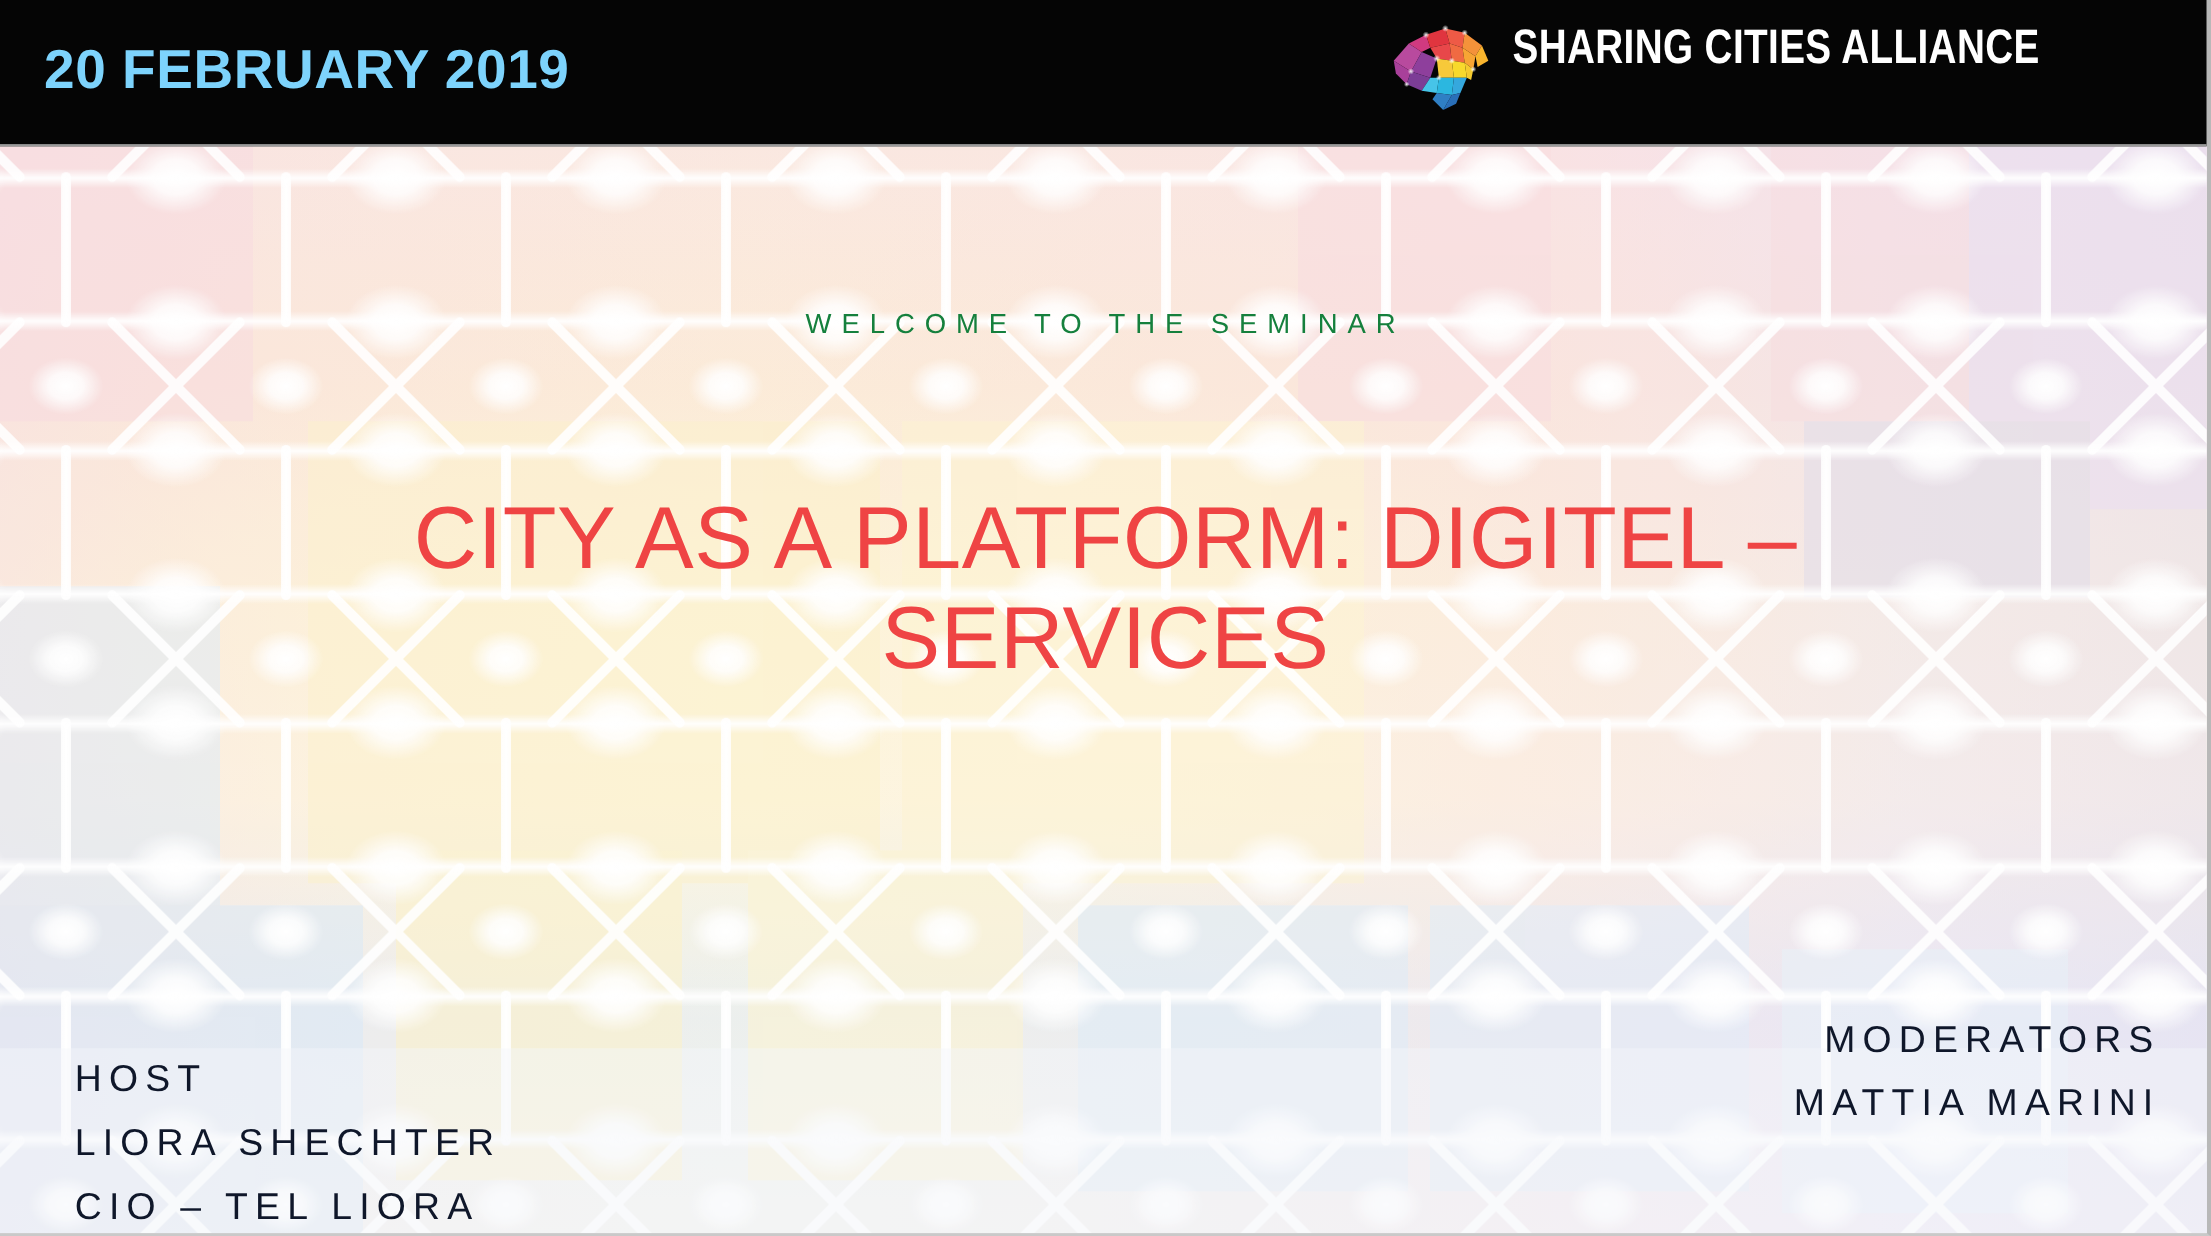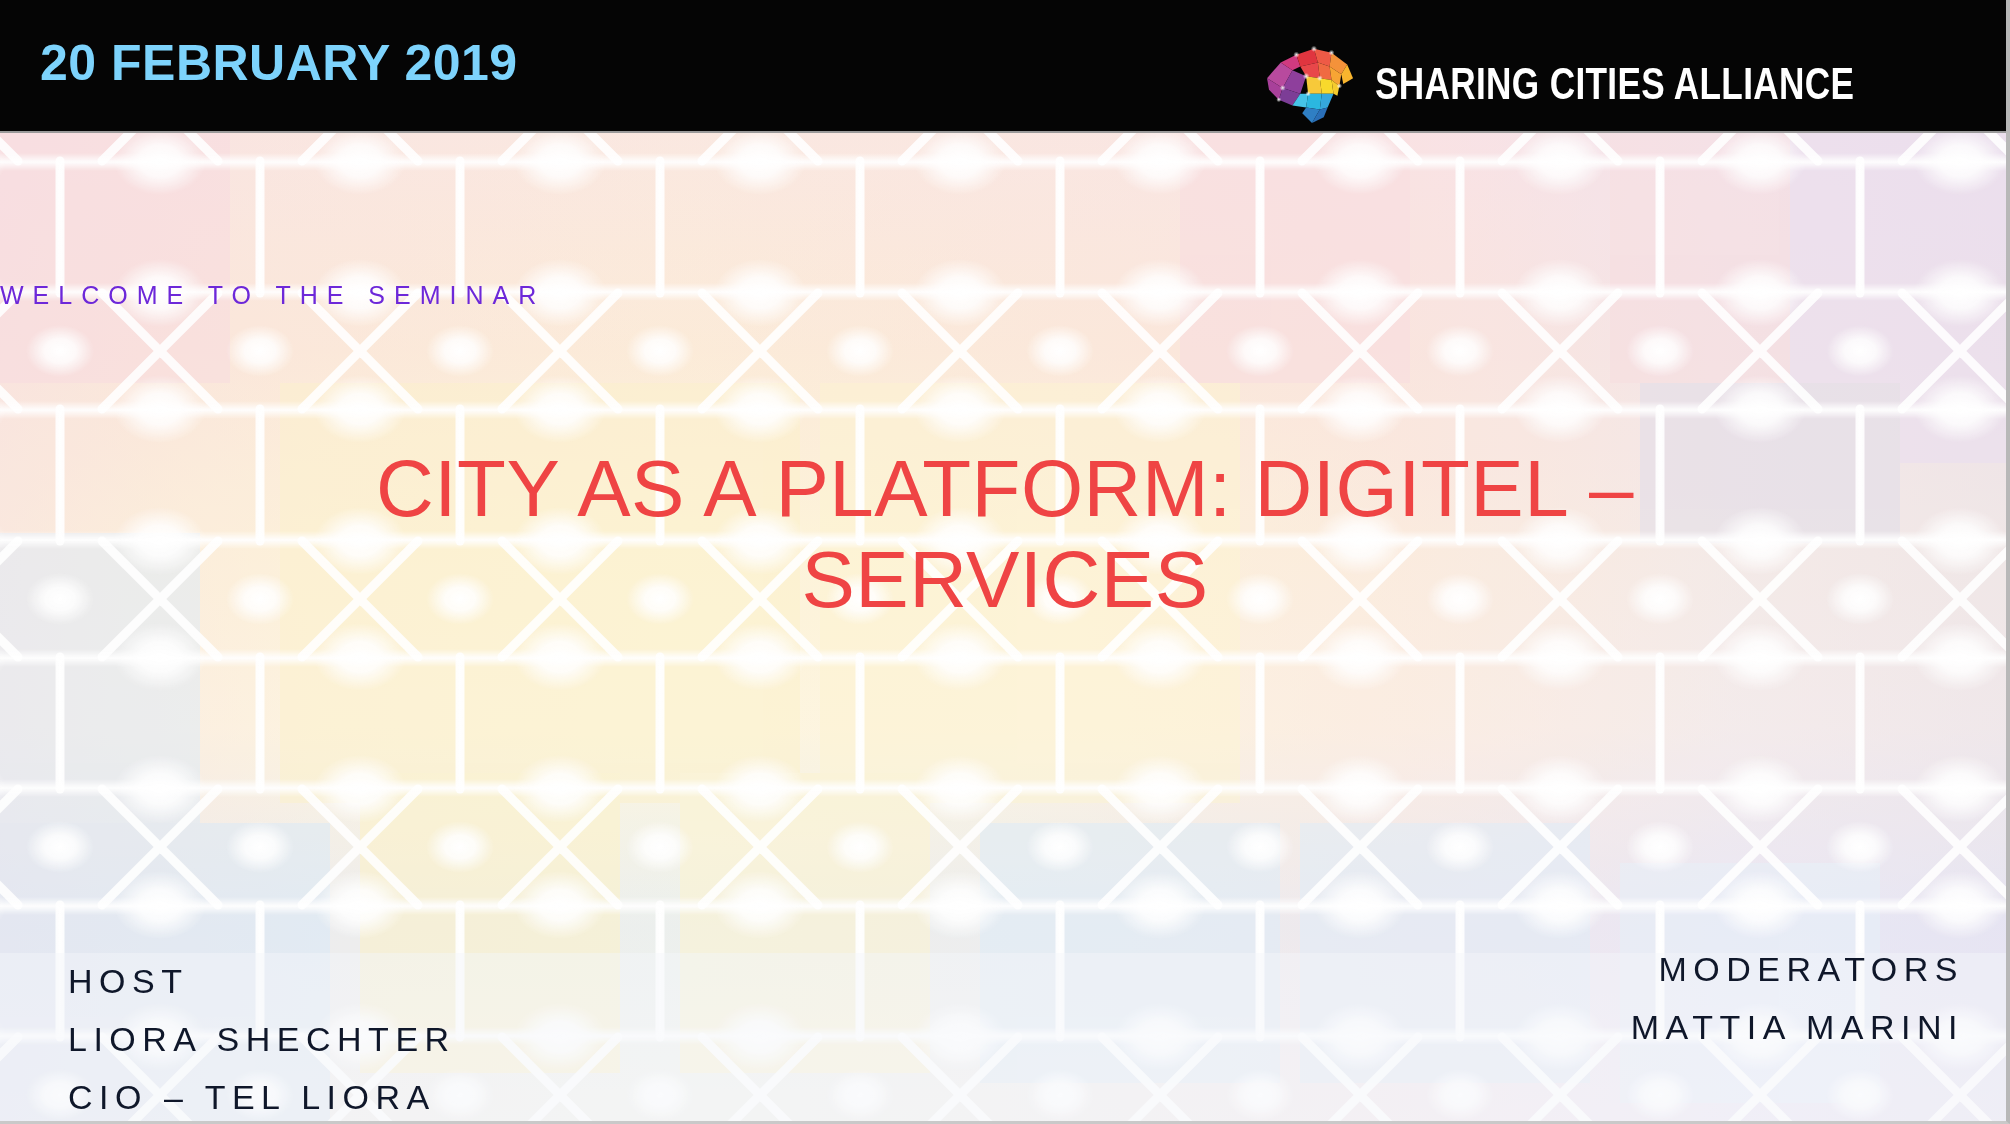--- a/index.html
+++ b/index.html
@@ -32,23 +32,23 @@
   #header-date {
     position:absolute; left:40px; top:34px;
     font-size:50px; font-weight:bold;
     color:#7dd3fc;
     letter-spacing:0.5px;
     white-space:nowrap;
   }
 
   
   #logo {
-    position:absolute; right:36px; top:36px;
+    position:absolute; right:36px; top:18px;
     height:96px;
-    display:flex; align-items:center; gap:14px;
+    display:flex; align-items:flex-start; gap:14px;
   }
   #brain-icon { width:98px; height:86px; display:block; flex:0 0 auto; }
   #logo-word {
     font-size:44px; font-weight:bold;
     color:#ffffff;
     letter-spacing:0.4px;
     white-space:nowrap;
     transform:scaleX(0.80);
     transform-origin:left center;
     font-stretch:condensed;
@@ -66,24 +66,24 @@
 
   
   #content {
     position:absolute; left:0; top:133px;
     width:2010px; height:991px;
     z-index:20;
   }
 
   #eyebrow {
     position:absolute; left:0; top:148px; width:2010px;
-    text-align:left;
+    text-align:center;
     font-size:25px;
     letter-spacing:9px;
-    color:#6d28d9;
+    color:#15803d;
     white-space:nowrap;
   }
 
   #title {
     position:absolute; left:150px; top:310px;
     width:1710px;
     text-align:center;
     font-size:80px;
     line-height:1.14;
     color:#ef4444;
@@ -93,21 +93,21 @@
 
   .credit {
     position:absolute;
     font-size:34px;
     line-height:1.70;
     color:#0f172a;
     letter-spacing:6.5px;
     white-space:nowrap;
   }
   #host-block  { left:68px;  top:820px; text-align:left; }
-  #mods-block  { right:46px; top:808px; text-align:right; }
+  #mods-block  { right:46px; top:784px; text-align:right; }
   .credit .cline { display:block; }
 </style>
 </head>
 <body>
 
 <div id="slide">
 
   <div id="header">
 
     <div id="header-date">20 FEBRUARY 2019</div>

